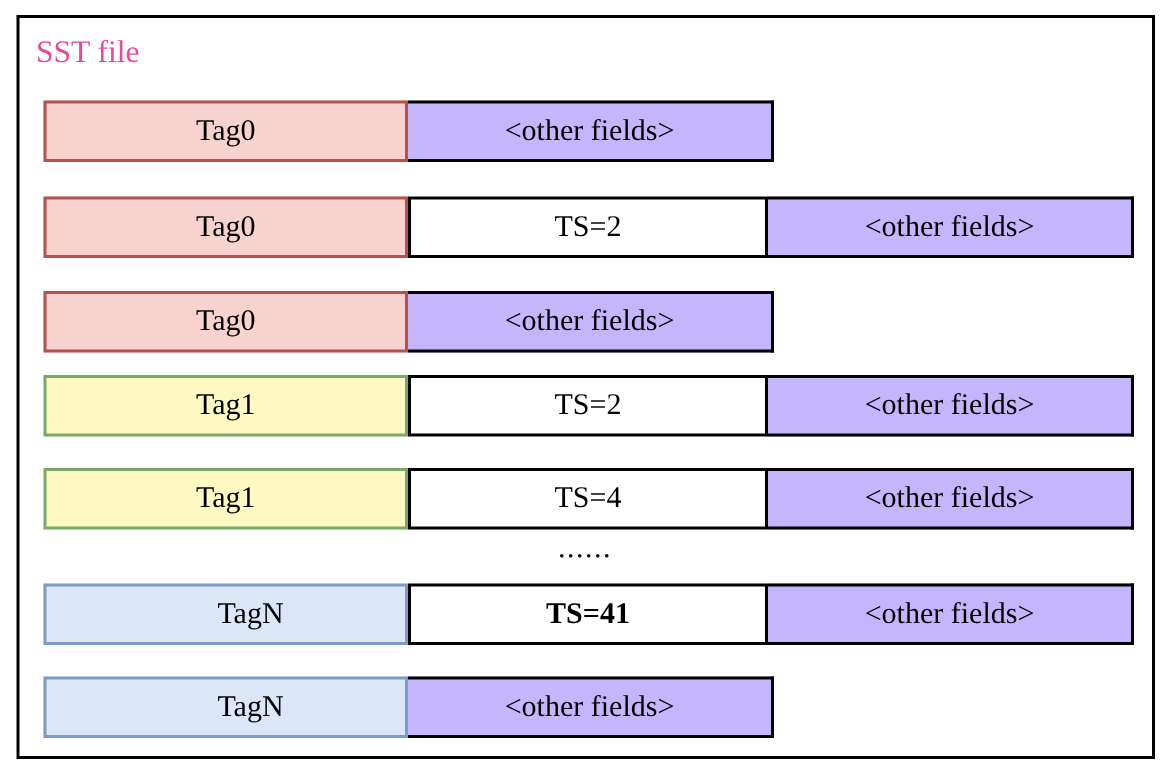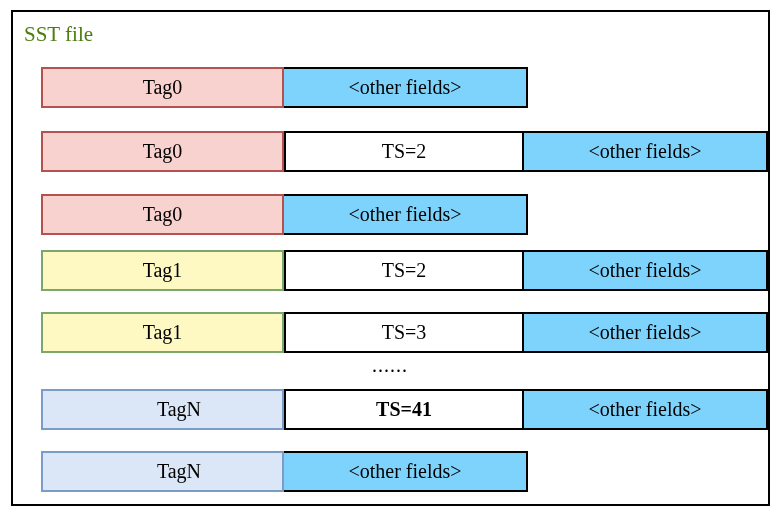--- a/index.html
+++ b/index.html
@@ -30,28 +30,28 @@
     box-sizing: border-box;
     background: #ffffff;
   }
 
   .sst-title {
     position: absolute;
     left: 24px;
     top: 24px;
     font-size: 21px;
     line-height: 1;
-    color: #4d7c0f;
+    color: #ec4899;
     white-space: nowrap;
   }
 
   
   .rows {
     position: absolute;
-    left: 12px;
+    left: 0;
     top: 0;
     width: 715px;
     height: 522px;
     border-radius: 13px;
   }
 
   .row {
     position: absolute;
     display: flex;
     align-items: stretch;
@@ -86,21 +86,21 @@
     padding-left: 33px;
   }
 
   .cell-ts {
     background: #ffffff;
     border: 2px solid #000000;
     border-left-width: 2px;
   }
 
   .cell-other {
-    background: #7dd3fc;
+    background: #c4b5fd;
     border: 2px solid #000000;
     border-left: none;
   }
 
   
   .ellipsis-row {
     position: absolute;
     left: 270px;
     top: 352px;
     width: 240px;
@@ -136,21 +136,21 @@
         <div class="cell cell-tag pink" style="width: 243px;">Tag0</div>
         <div class="cell cell-other" style="width: 244px;">&lt;other fields&gt;</div>
       </div>
       <div class="row" style="left: 29px; top: 250px;">
         <div class="cell cell-tag green" style="width: 243px;">Tag1</div>
         <div class="cell cell-ts" style="width: 240px;">TS=2</div>
         <div class="cell cell-other" style="width: 244px;">&lt;other fields&gt;</div>
       </div>
       <div class="row" style="left: 29px; top: 312px;">
         <div class="cell cell-tag green" style="width: 243px;">Tag1</div>
-        <div class="cell cell-ts" style="width: 240px;">TS=3</div>
+        <div class="cell cell-ts" style="width: 240px;">TS=4</div>
         <div class="cell cell-other" style="width: 244px;">&lt;other fields&gt;</div>
       </div>
       <div class="row" style="left: 29px; top: 389px;">
         <div class="cell cell-tag blue" style="width: 243px;">TagN</div>
         <div class="cell cell-ts" style="width: 240px; font-weight: bold;">TS=41</div>
         <div class="cell cell-other" style="width: 244px;">&lt;other fields&gt;</div>
       </div>
       <div class="row" style="left: 29px; top: 451px;">
         <div class="cell cell-tag blue" style="width: 243px;">TagN</div>
         <div class="cell cell-other" style="width: 244px;">&lt;other fields&gt;</div>

